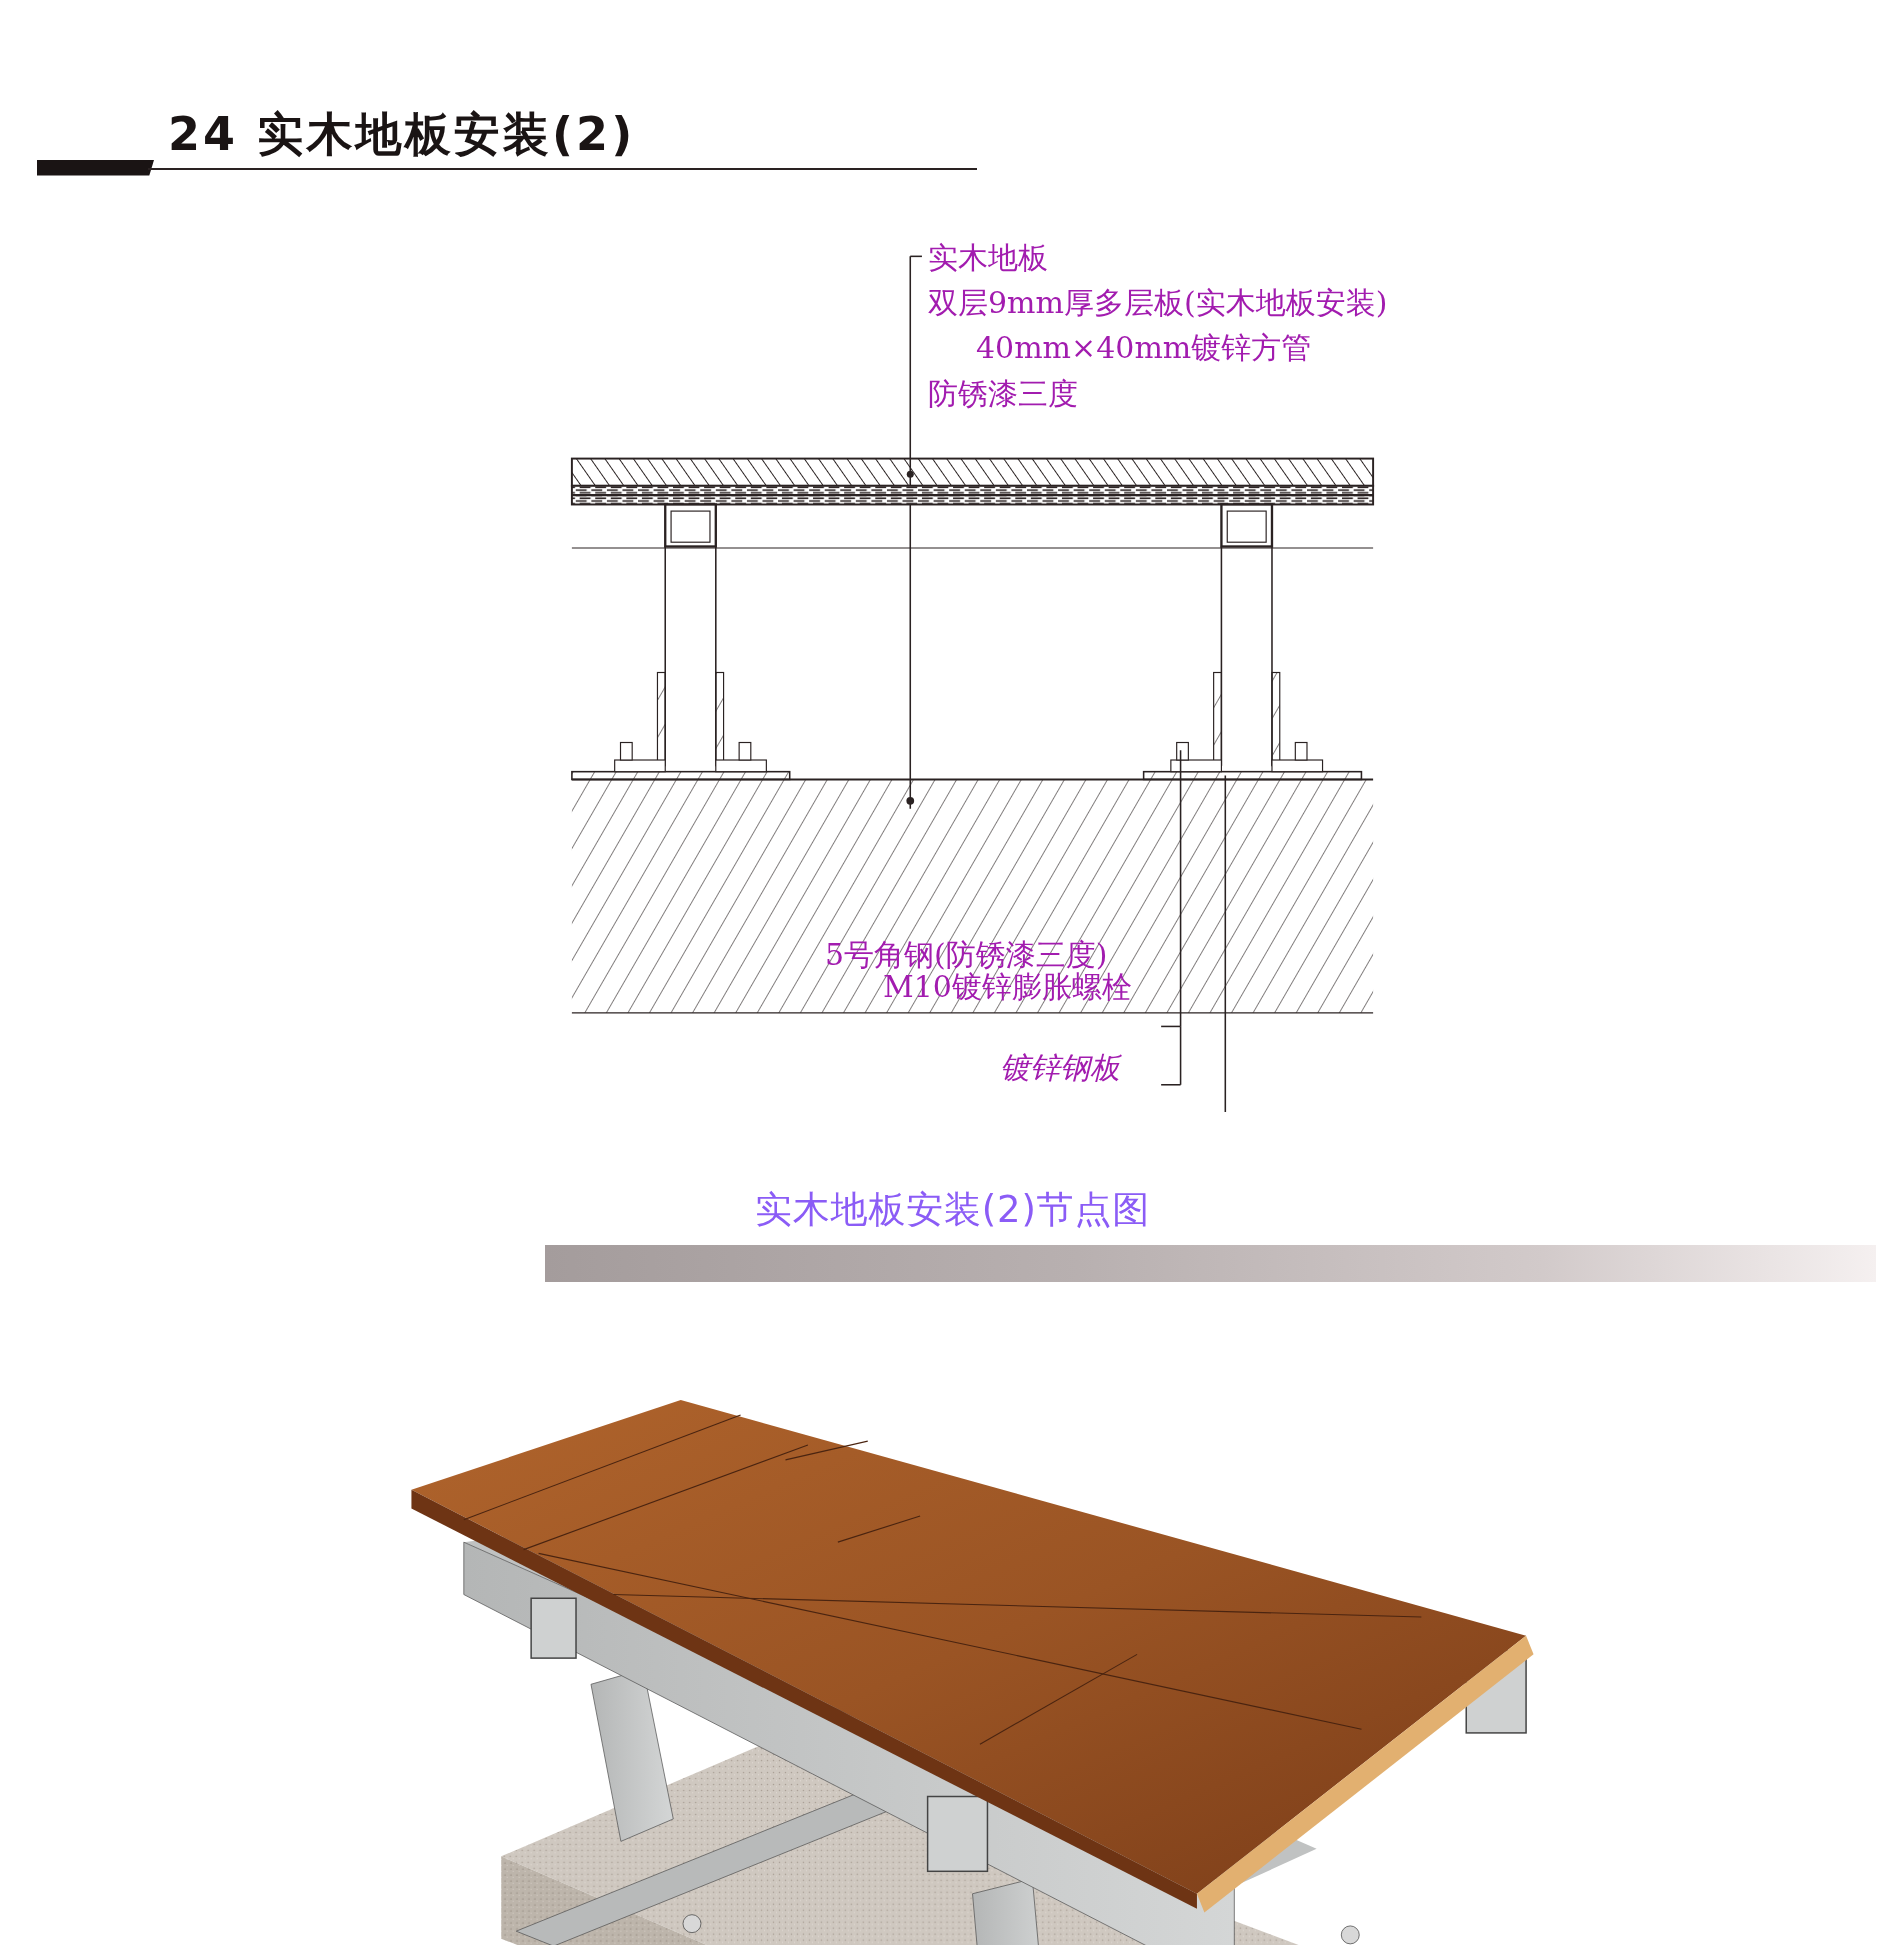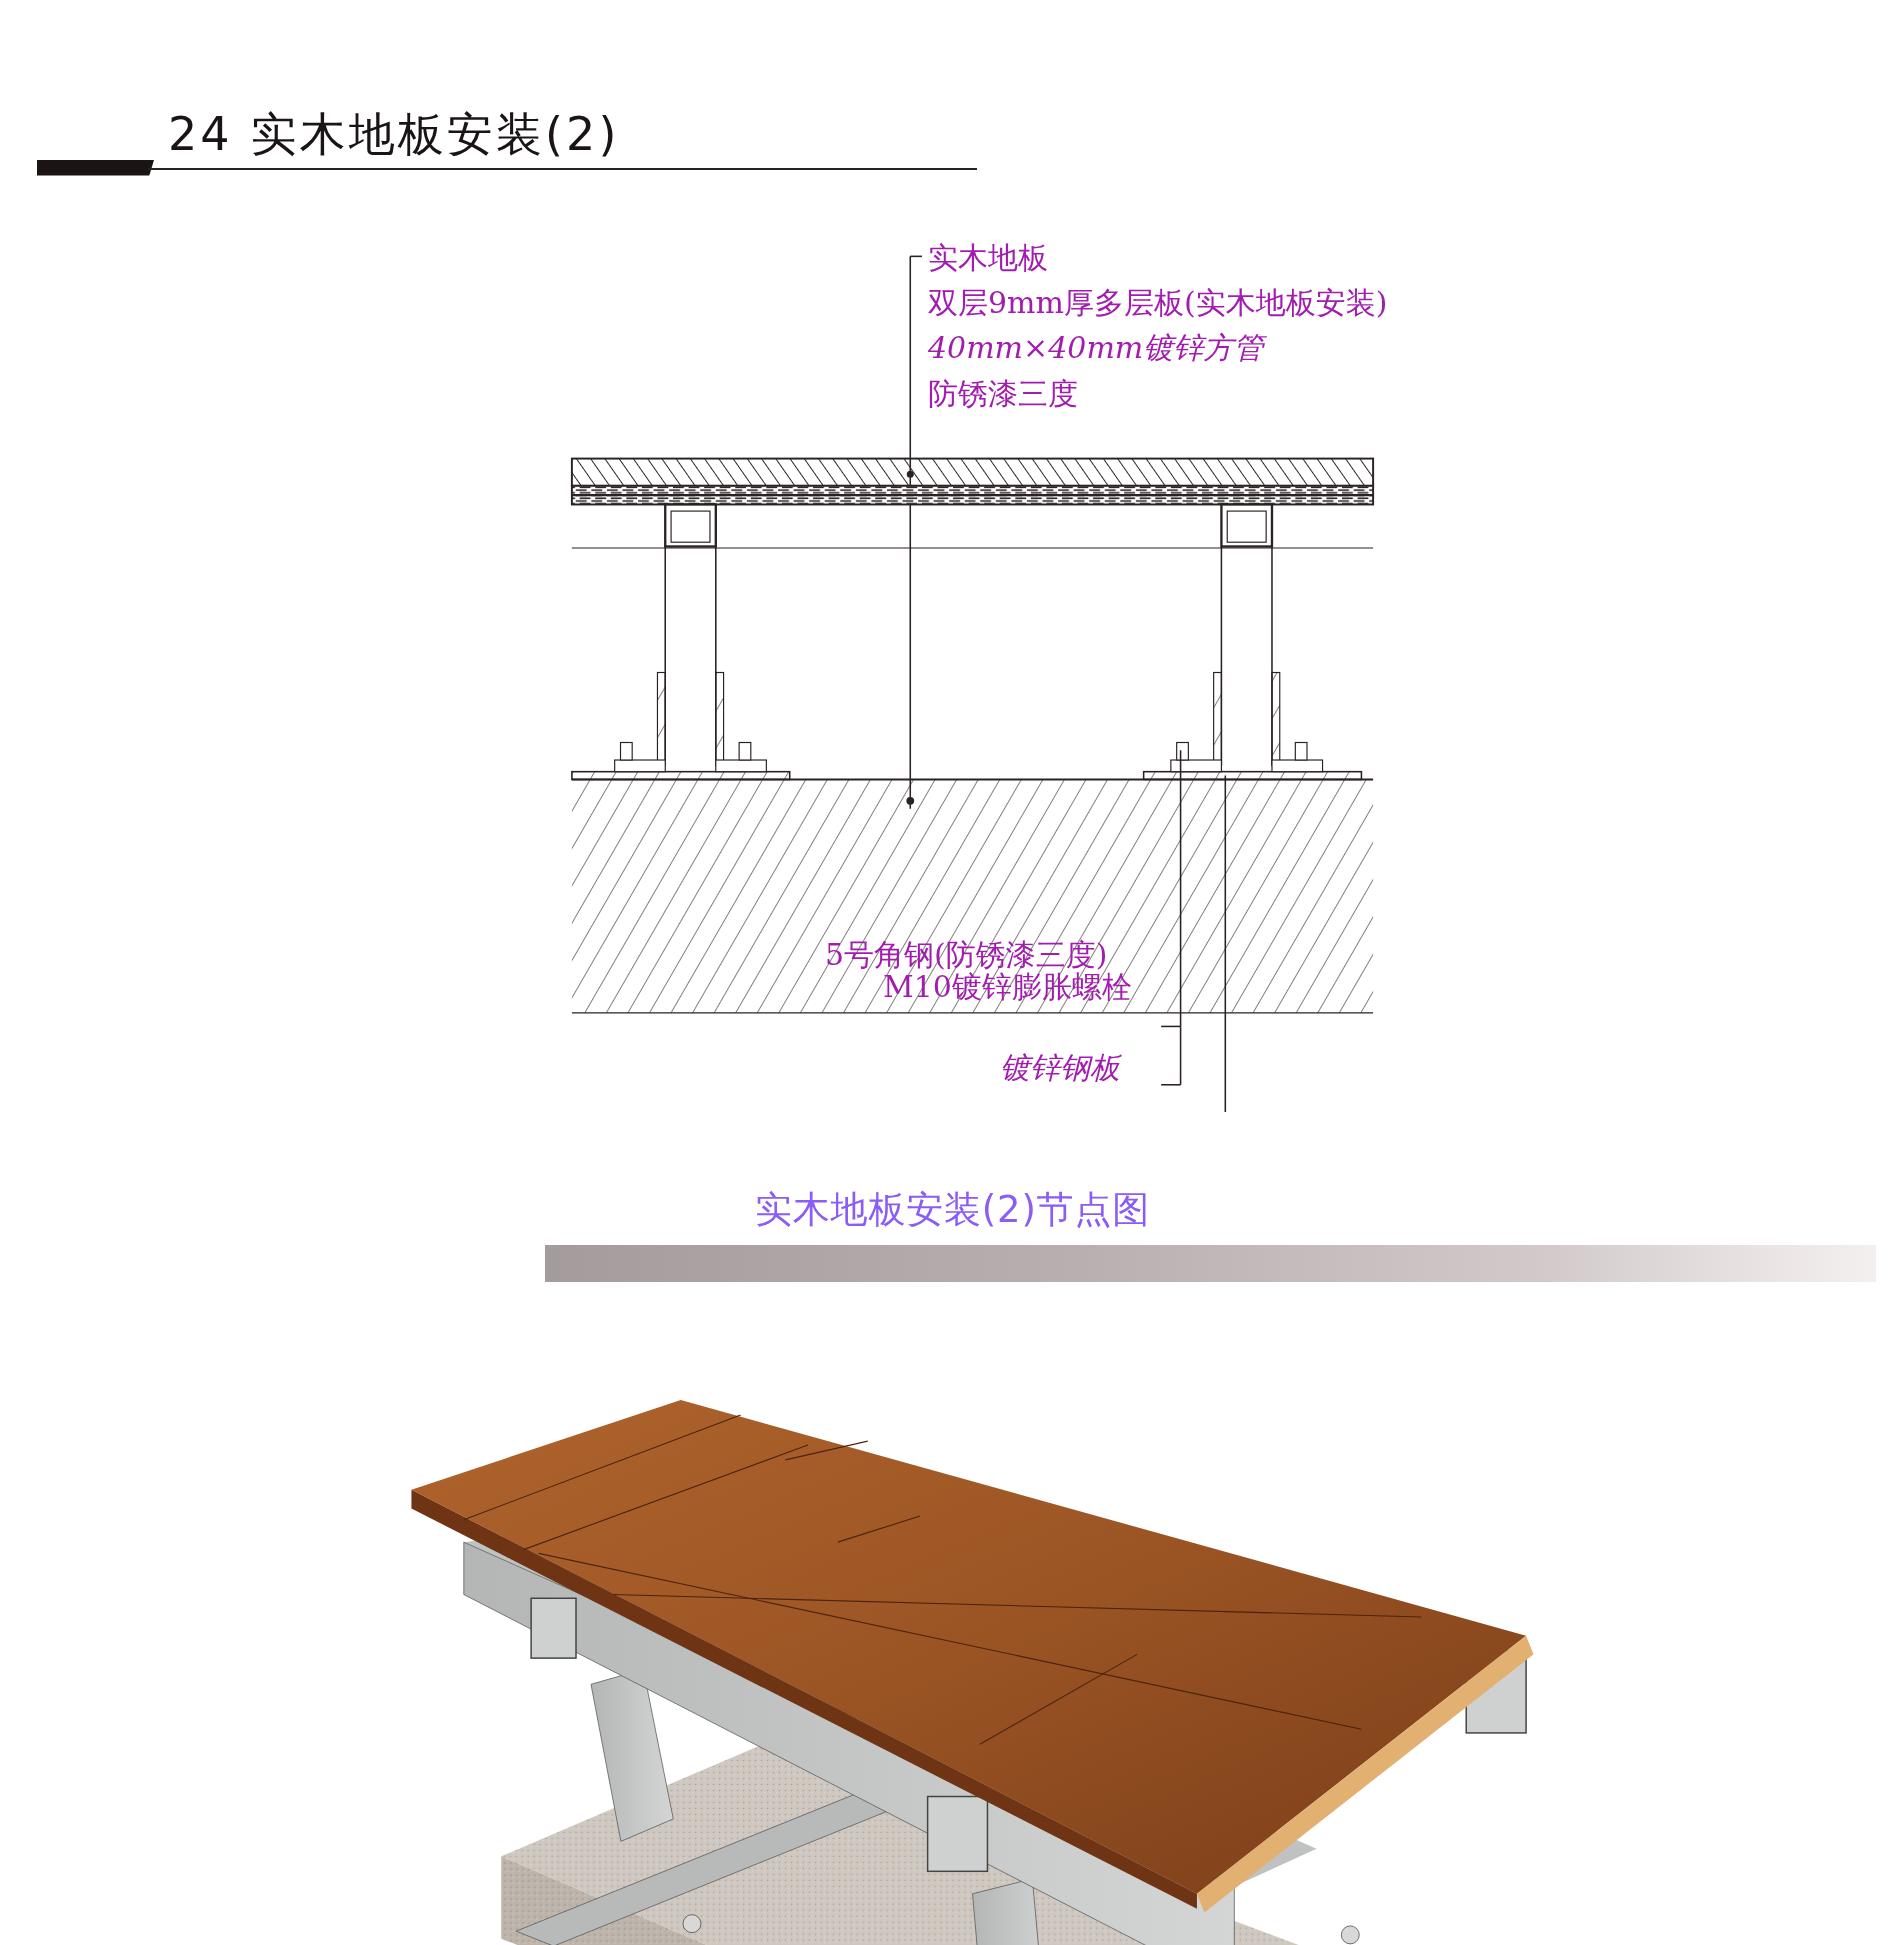--- a/index.html
+++ b/index.html
@@ -1,21 +1,21 @@
 <!DOCTYPE html>
 <html style="font-size:6.2px"><head>
 <meta charset="utf-8">
 <style>
   html,body{margin:0;padding:0;background:#ffffff;}
   body{width:1898px;height:2611px;position:relative;overflow:hidden;font-family:"DejaVu Sans","Liberation Sans",sans-serif;color:#1a1414;}
   .abs{position:absolute;}
   
   .hdr-block{left:37px;top:160px;width:117px;height:15.6px;background:#1a1414;clip-path:polygon(0 0,100% 0,96% 100%,0 100%);}
   .hdr-line{left:148px;top:168px;width:829px;height:1.9px;background:#2a2222;}
-  .hdr-title{left:168px;top:111px;font-size:46px;font-weight:normal;letter-spacing:3.1px;color:#1a1414;line-height:1;}
+  .hdr-title{left:168px;top:111px;font-size:46px;font-weight:bold;letter-spacing:3.1px;color:#1a1414;line-height:1;}
   
   .callout{font-family:"DejaVu Serif","Liberation Serif",serif;font-size:30px;color:#a21caf;line-height:1;white-space:nowrap;}
   .caption{font-size:37px;color:#8b5cf6;line-height:1;white-space:nowrap;letter-spacing:0.8px;}
   .caption-bar{height:37px;background:linear-gradient(90deg,#a49c9c 0%,#b8b0b0 40%,#d2caca 75%,#f5f0f0 100%);}
 </style>
 </head>
 <body>
 
 <div class="abs hdr-block"></div>
 <div class="abs hdr-line"></div>
@@ -78,21 +78,21 @@
 
   <line x1="1595" y1="1330" x2="1595" y2="2040" stroke="#2a2222" stroke-width="4"></line>
   <line x1="1595" y1="2040" x2="1545" y2="2040" stroke="#2a2222" stroke-width="4"></line>
   <line x1="1595" y1="2040" x2="1595" y2="2190" stroke="#2a2222" stroke-width="4"></line>
   <line x1="1595" y1="2190" x2="1545" y2="2190" stroke="#2a2222" stroke-width="4"></line>
   <line x1="1710" y1="1395" x2="1710" y2="2340" stroke="#2a2222" stroke-width="4"></line>
 </svg>
 
 <div class="abs callout" style="left:928px;top:243px;">实木地板</div>
 <div class="abs callout" style="left:928px;top:288px;">双层9mm厚多层板(实木地板安装)</div>
-<div class="abs callout" style="left:928px;top:333px;font-style:italic;">40mm×40mm镀锌方管</div>
+<div class="abs callout" style="left:976px;top:333px;">40mm×40mm镀锌方管</div>
 <div class="abs callout" style="left:928px;top:379px;">防锈漆三度</div>
 
 <div class="abs callout" style="left:883px;top:936px;margin-top:36px;">M10镀锌膨胀螺栓</div>
 <div class="abs callout" style="left:825px;top:940px;text-align:center;">5号角钢(防锈漆三度)</div>
 <div class="abs callout" style="left:1000px;top:1053px;font-style:italic;">镀锌钢板</div>
 
 <div class="abs caption" style="left:755px;top:1191px;">实木地板安装(2)节点图</div>
 <div class="abs caption-bar" style="left:545px;top:1245px;width:1331px;"></div>
 
 <svg class="abs" style="left:389px;top:1370px;" width="1167" height="856" viewBox="0 0 1560 1144">

